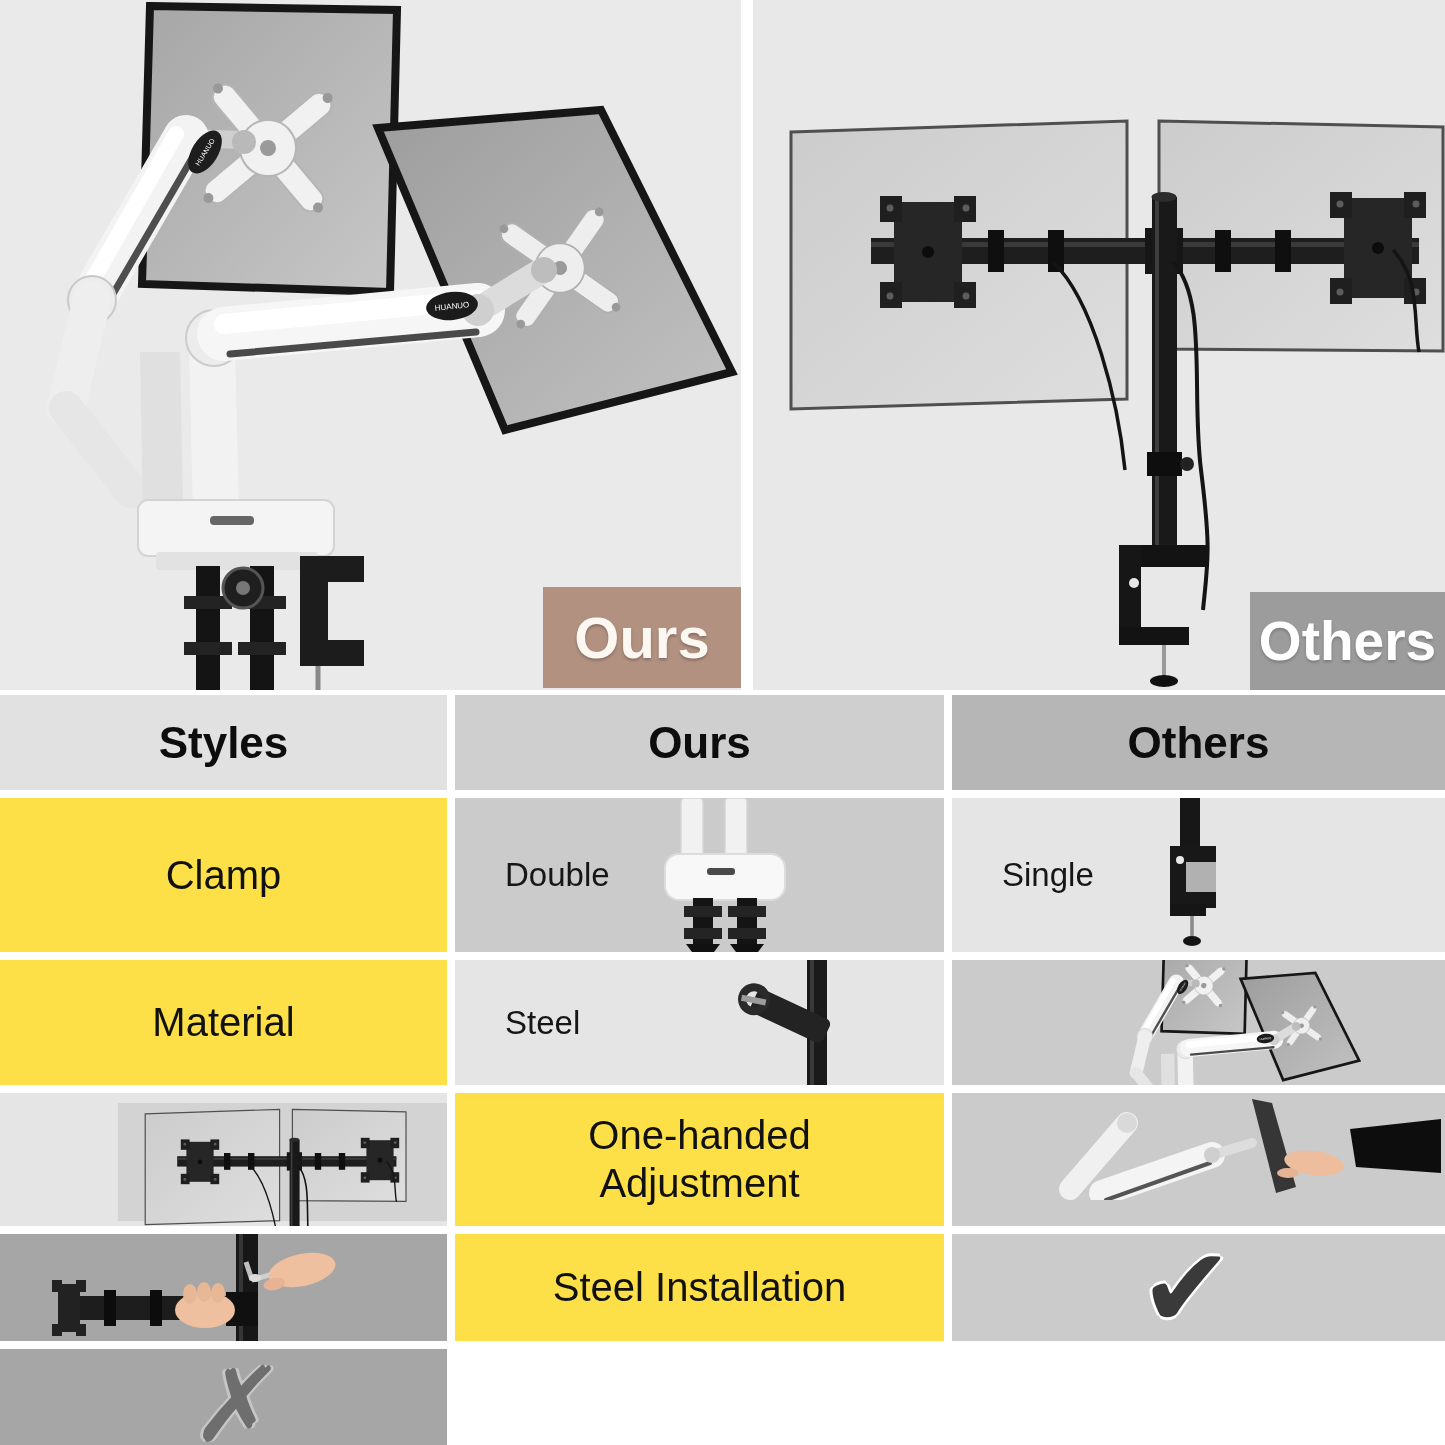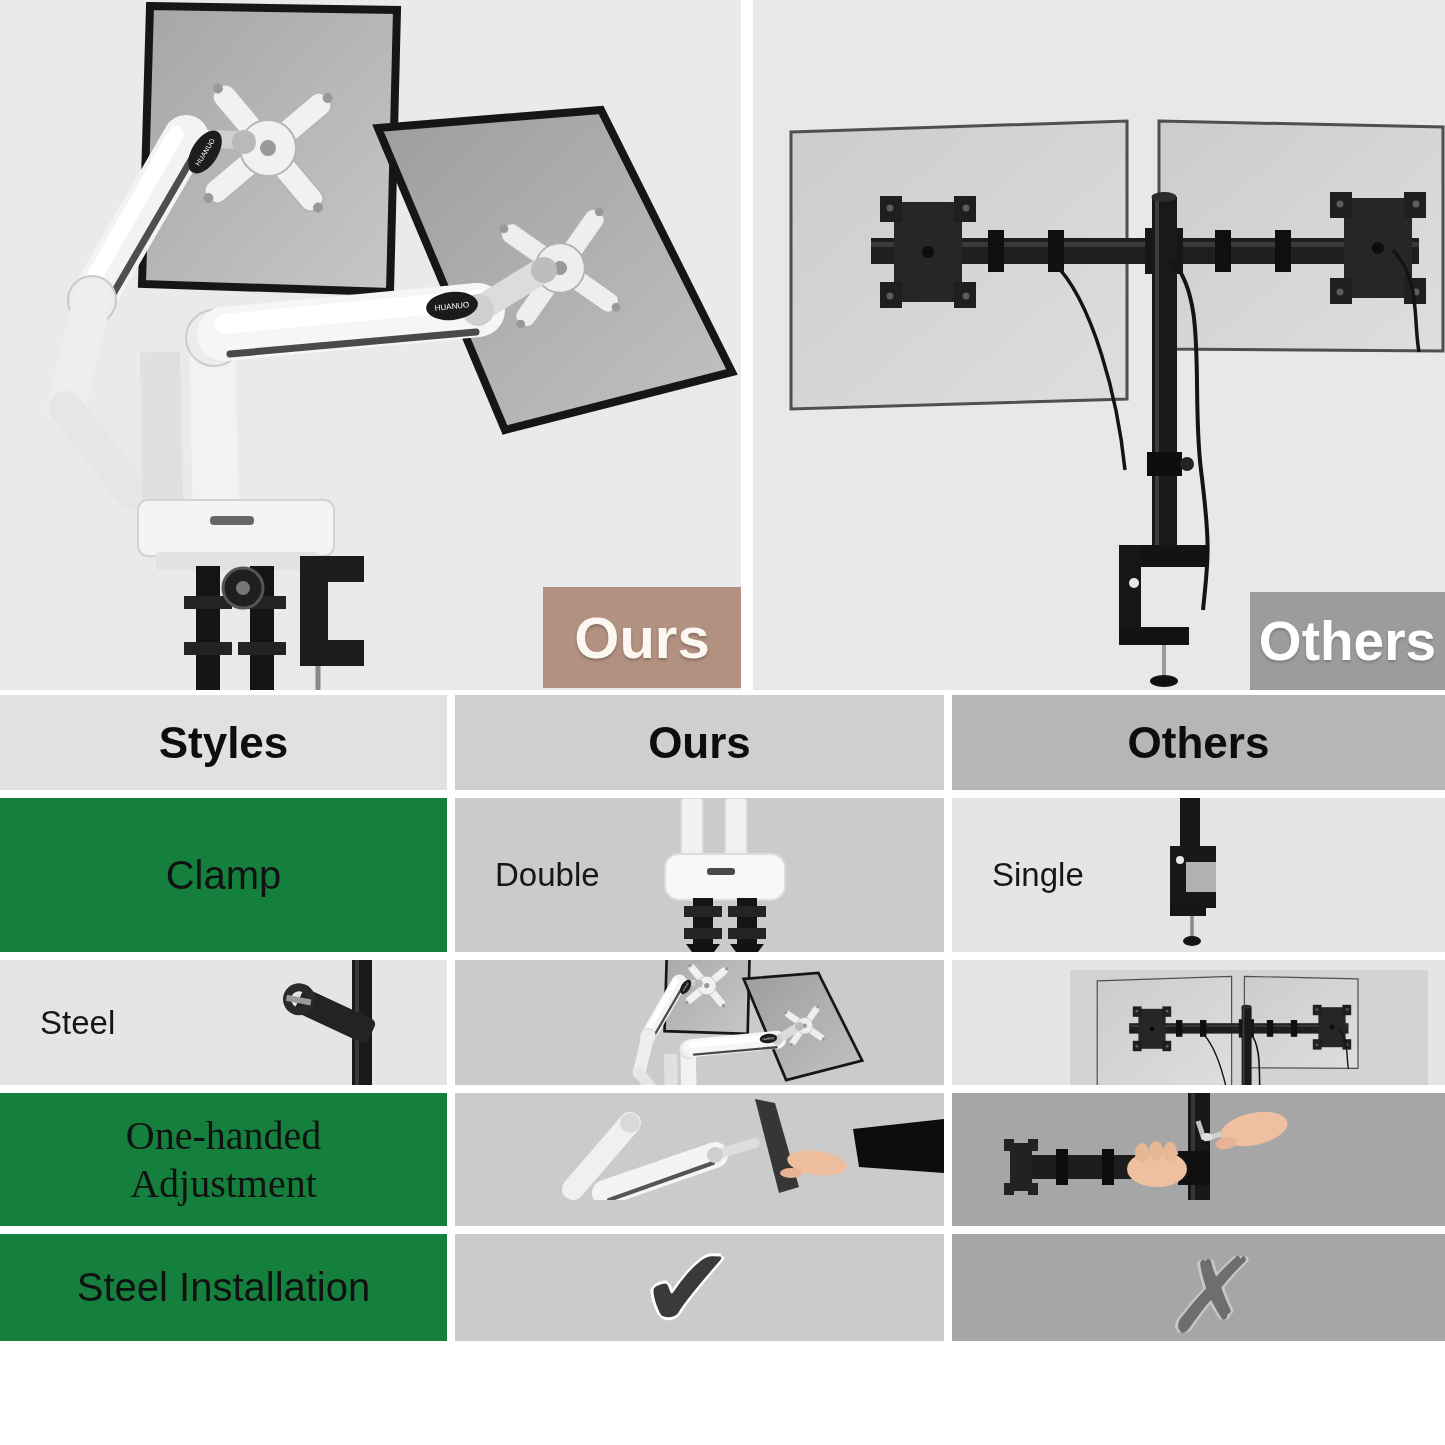--- a/index.html
+++ b/index.html
@@ -14,33 +14,33 @@
   .badge-ours{left:543px;top:587px;width:198px;height:101px;background:#b29181;
               font-size:58px;color:#fcf8f1;text-shadow:0 2px 3px rgba(0,0,0,.25);}
   .badge-others{left:1250px;top:592px;width:195px;height:98px;background:#9c9c9c;
               font-size:55px;color:#ffffff;text-shadow:0 2px 3px rgba(0,0,0,.22);}
   
   .cmp-table{position:absolute;left:0;top:695px;width:1445px;height:592px;
              display:grid;grid-template-columns:447px 489px 493px;
              grid-template-rows:95px 154px 125px 133px 107px 96px;
              gap:8px 8px;background:#fff;}
   .cell{position:relative;overflow:hidden;}
-  .c1{background:#15803d;}
+  .c1{background:#fde047;}
   .c2{background:#cbcbcb;}
   .c3{background:#e5e5e5;}
   .hdr.c1{background:#e1e1e1;}
   .hdr.c2{background:#cfcfcf;}
   .hdr.c3{background:#b6b6b6;}
   .c3.dk{background:#a6a6a6;}
   .hdr{display:flex;align-items:center;justify-content:center;
        font-size:44px;font-weight:bold;color:#0d0d0d;}
   .feat{display:flex;align-items:center;justify-content:center;text-align:center;
         font-size:40px;color:#111;}
-  .feat .wrap2{max-width:330px;line-height:1.18;font-family:Liberation Serif, serif;}
-  .vtext{position:absolute;left:40px;top:50%;transform:translateY(-50%);
+  .feat .wrap2{max-width:330px;line-height:1.18;}
+  .vtext{position:absolute;left:50px;top:50%;transform:translateY(-50%);
          font-size:33px;color:#161616;white-space:nowrap;}
   .vimg{position:absolute;left:0;top:0;width:100%;height:100%;}
   .vimg svg{position:absolute;left:0;top:0;}
   .markcell{display:flex;align-items:center;justify-content:center;}
   .mark{font-family:"DejaVu Sans",sans-serif;line-height:1;}
   .mark-check{font-size:112px;color:#3a3a3a;transform:translateX(-12px);
       text-shadow:3px 0 0 #fff,-3px 0 0 #fff,0 3px 0 #fff,0 -3px 0 #fff;}
   .mark-x{font-size:104px;color:#6e6e6e;transform:translate(14px,8px) skewX(-6deg);
       text-shadow:3px 0 0 #c6c6c6,-3px 0 0 #c6c6c6;}
 </style>
@@ -272,20 +272,23 @@
           <rect x="218" y="48" width="46" height="62" fill="#181818"></rect>
           <rect x="234" y="64" width="30" height="30" fill="#b1b1b1"></rect>
           <circle cx="228" cy="62" r="4" fill="#e9e9e9"></circle>
           <rect x="218" y="106" width="36" height="12" fill="#151515"></rect>
           <line x1="240" y1="118" x2="240" y2="140" stroke="#8a8a8a" stroke-width="3.5"></line>
           <ellipse cx="240" cy="143" rx="9" ry="5" fill="#141414"></ellipse>
         </svg>
       </div>
     </div>
 
+    <div class="cell feat c1">
+      <span>Material</span>
+    </div>
     <div class="cell c3">
       <span class="vtext">Steel</span>
       <div class="vimg">
         <svg width="493" height="125" viewBox="0 0 493 125">
           <rect x="352" y="0" width="20" height="125" fill="#1a1a1a"></rect>
           <rect x="355" y="0" width="4" height="125" fill="#383838"></rect>
           <g transform="translate(348,62) rotate(25)">
             <rect x="-54" y="-13" width="80" height="26" rx="6" fill="#232323"></rect>
             <circle cx="-54" cy="0" r="12" fill="none" stroke="#2a2a2a" stroke-width="8"></circle>
             <line x1="-66" y1="4" x2="-42" y2="-2" stroke="#9b9b9b" stroke-width="6"></line>

